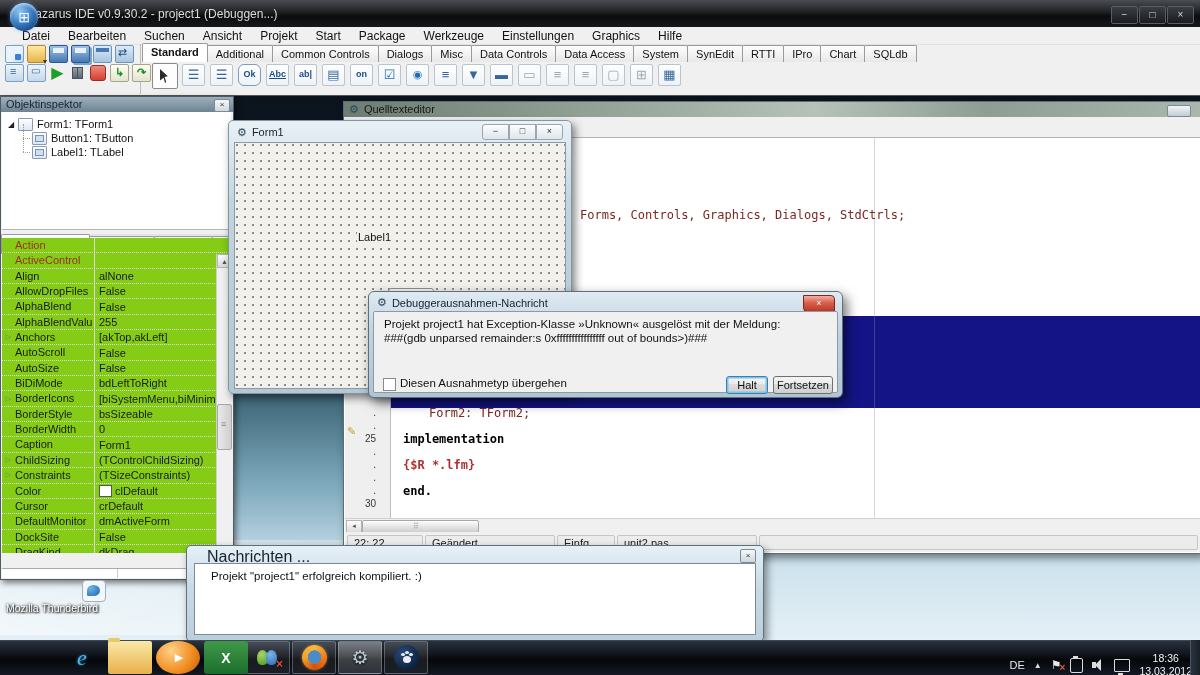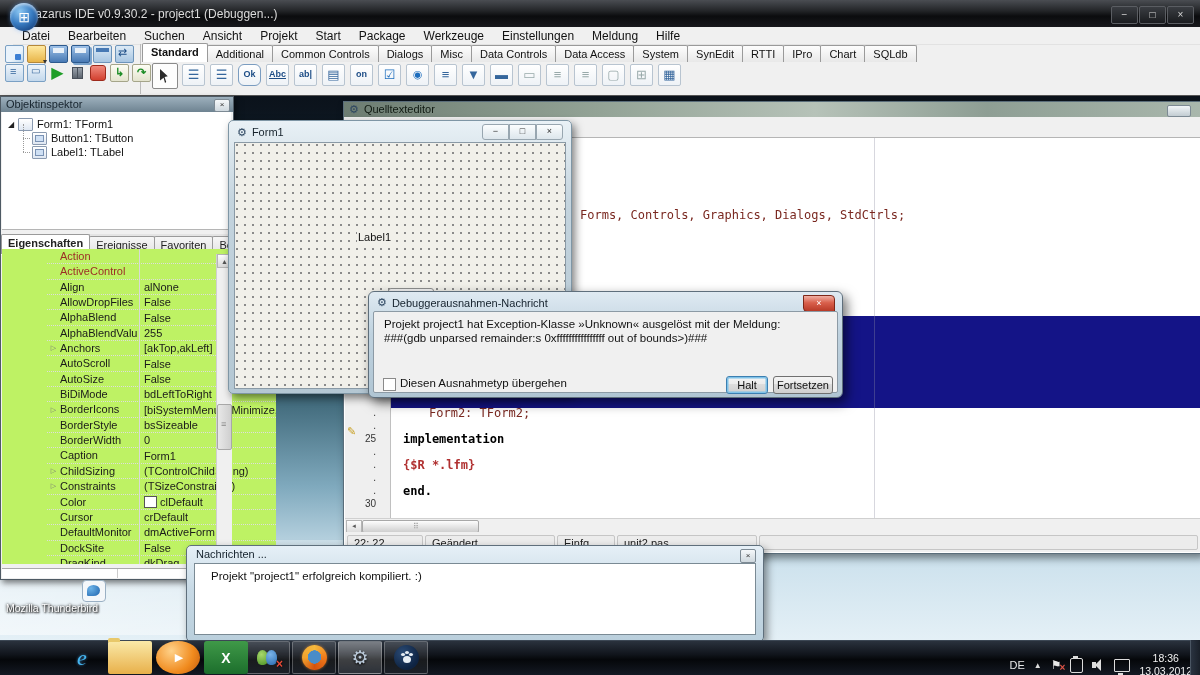--- a/index.html
+++ b/index.html
@@ -76,21 +76,21 @@
   .tnode.child::before{content:"";position:absolute;left:21px;top:-7px;bottom:7px;border-left:1px dotted #9a9a9a;}
   .tnode.child::after{content:"";position:absolute;left:21px;top:7px;width:7px;border-top:1px dotted #9a9a9a;}
   .tnode.child .ticon::after{content:"";position:absolute;left:2px;top:2px;right:2px;bottom:2px;background:#cfe0f4;border:1px solid #7a92b4;}
   
   .oi-tabs{position:absolute;left:0;top:137px;width:232px;height:20px;display:flex;align-items:flex-end;background:#e4e4e4;border-bottom:1px solid #fff;}
   .oitab{font-size:11px;padding:2px 6px;border:1px solid #9a9a9a;border-bottom:none;background:linear-gradient(#f6f6f6,#e2e2e2);
     margin-right:-1px;border-radius:2px 2px 0 0;height:13px;line-height:13px;color:#222;}
   .oitab.active{background:#fff;font-weight:bold;height:15px;}
   .tabscroll{width:11px;height:12px;border:1px solid #9a9a9a;background:linear-gradient(#fff,#ddd);font-size:7px;line-height:11px;text-align:center;color:#444;margin-left:1px;}
   
-  .grid{position:absolute;left:1px;top:152px;width:229px;height:315px;background:#bef264;overflow:hidden;padding-left:45px;}
+  .grid{position:absolute;left:1px;top:141px;width:229px;height:315px;background:#84cc16;overflow:hidden;}
   .prow{display:flex;align-items:center;height:15.35px;box-sizing:border-box;border-bottom:1px dotted #ddd;position:relative;}
   .prow .pexp{width:13px;flex:none;font-size:7px;color:#777;text-align:center;}
   .prow .pexp::before{content:"";}
   .prow.expand .pexp::before{content:"▷";}
   .prow .pname{width:79px;flex:none;font-size:11px;color:#1a1a1a;overflow:hidden;white-space:nowrap;border-right:1px solid #d8d8d8;height:100%;line-height:15px;}
   .prow.red .pname{color:#9c2d25;}
   .prow .pval{flex:1;font-size:11px;color:#1a1a1a;padding-left:4px;overflow:hidden;white-space:nowrap;display:flex;align-items:center;gap:3px;}
   .prow .swb{display:none;width:11px;height:10px;border:1px solid #555;background:#fff;flex:none;}
   .prow.swatch .swb{display:inline-block;}
   .gridsb{position:absolute;right:1px;top:157px;width:15px;height:315px;background:#f0f0f0;border-left:1px solid #d0d0d0;}
@@ -150,21 +150,21 @@
   .dlg-client{position:absolute;left:4px;top:19px;width:465px;height:82px;background:#f0f0f0;border:1px solid #8c9aa5;border-radius:2px;box-sizing:border-box;}
   .dlg-msg{position:absolute;left:10px;top:5px;font-size:11.5px;color:#111;line-height:14px;white-space:pre;}
   .dlg-chk{position:absolute;left:9px;top:66px;width:11px;height:11px;background:#fff;border:1px solid #8a8a8a;}
   .dlg-chklbl{position:absolute;left:26px;top:65px;font-size:11.5px;color:#111;}
   .btn7{position:absolute;height:18px;font-size:11px;color:#111;text-align:center;line-height:17px;
     background:linear-gradient(#f4f4f4,#ebebeb 45%,#dddddd 46%,#cfcfcf);border:1px solid #707070;border-radius:3px;box-sizing:border-box;}
   .btn7.focus{border-color:#3c7fb1;box-shadow:0 0 0 1.5px #7fc2e8 inset;}
   
   .msgwin{position:absolute;left:186px;top:545px;width:576px;height:95px;border-radius:5px;
     background:linear-gradient(#e6f0f7,#c8dae6 45%,#bacfdc);border:1px solid #5f6f7c;box-shadow:3px 4px 9px rgba(0,0,0,.45);}
-  .msgwin-title{position:absolute;left:9px;top:2px;font-size:11px;color:#14212c;}
+  .msgwin-title{position:absolute;left:20px;top:2px;font-size:16px;color:#14212c;}
   .msg-close{position:absolute;right:7px;top:3px;width:14px;height:12px;background:linear-gradient(#f5f8fa,#cfd8de);border:1px solid #7d8a94;border-radius:2px;font-size:8px;line-height:11px;text-align:center;color:#333;}
   .msg-client{position:absolute;left:7px;top:17px;width:560px;height:70px;background:#fff;border:1px solid #7a8a94;}
   .msg-line{position:absolute;left:16px;top:6px;font-size:11.5px;color:#111;}
   
   .deskicon{position:absolute;left:6px;top:580px;width:170px;text-align:left;}
   .tb-bird{position:absolute;left:76px;top:0;width:22px;height:20px;border-radius:4px;background:#f4f7fa;border:1px solid #9ab0c4;}
   .tb-bird::after{content:"";position:absolute;left:4px;top:4px;width:13px;height:11px;border-radius:50% 50% 50% 10%;
     background:radial-gradient(circle at 30% 30%,#6db3e8,#1f64ad);}
   .deskicon .dlabel{position:absolute;left:0;top:22px;width:170px;font-size:10.5px;color:#fff;text-shadow:1px 1px 2px #000,0 0 3px #000;}
   
@@ -228,21 +228,21 @@
     <div class="menubar" data-name="menubar">
         <span class="menuitem" data-name="menu-item">Datei</span>
         <span class="menuitem" data-name="menu-item">Bearbeiten</span>
         <span class="menuitem" data-name="menu-item">Suchen</span>
         <span class="menuitem" data-name="menu-item">Ansicht</span>
         <span class="menuitem" data-name="menu-item">Projekt</span>
         <span class="menuitem" data-name="menu-item">Start</span>
         <span class="menuitem" data-name="menu-item">Package</span>
         <span class="menuitem" data-name="menu-item">Werkzeuge</span>
         <span class="menuitem" data-name="menu-item">Einstellungen</span>
-        <span class="menuitem" data-name="menu-item">Meldung</span>
+        <span class="menuitem" data-name="menu-item">Graphics</span>
         <span class="menuitem" data-name="menu-item">Hilfe</span>
       </div>
     <div class="tabrow" data-name="component-palette-tabs">
         <span class="ptab active" data-name="palette-tab">Standard</span>
         <span class="ptab" data-name="palette-tab">Additional</span>
         <span class="ptab" data-name="palette-tab">Common Controls</span>
         <span class="ptab" data-name="palette-tab">Dialogs</span>
         <span class="ptab" data-name="palette-tab">Misc</span>
         <span class="ptab" data-name="palette-tab">Data Controls</span>
         <span class="ptab" data-name="palette-tab">Data Access</span>

